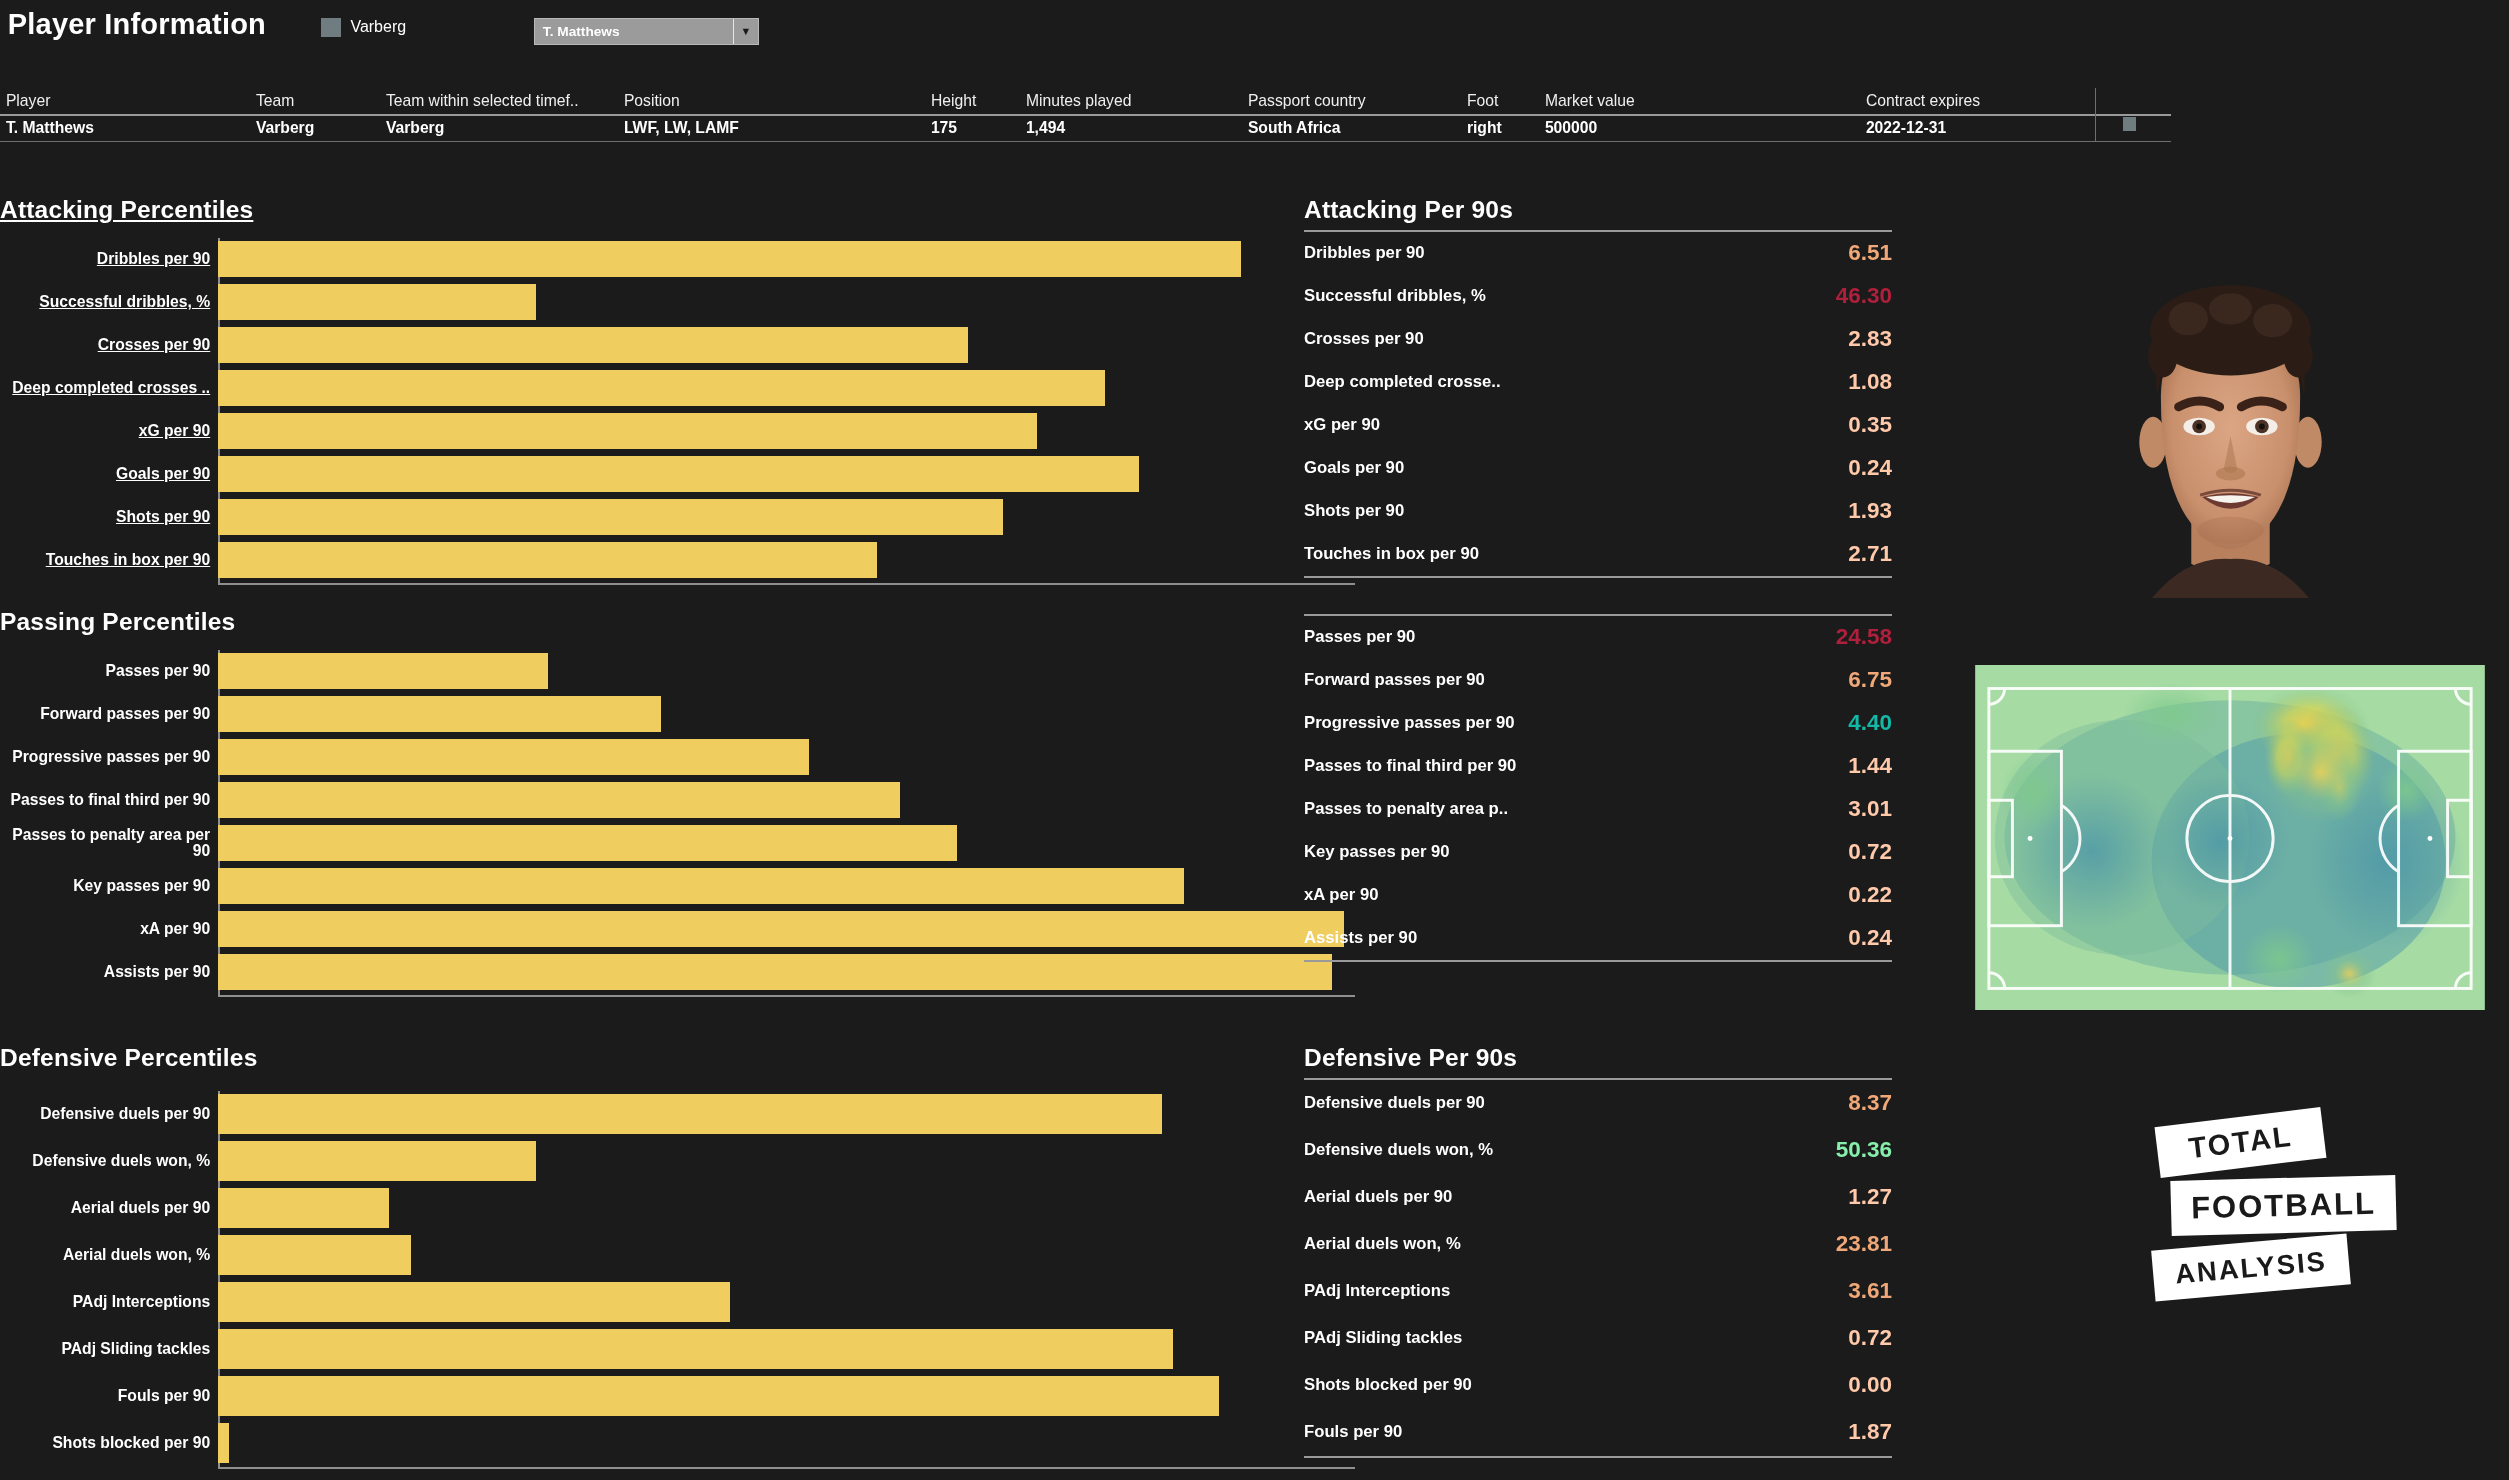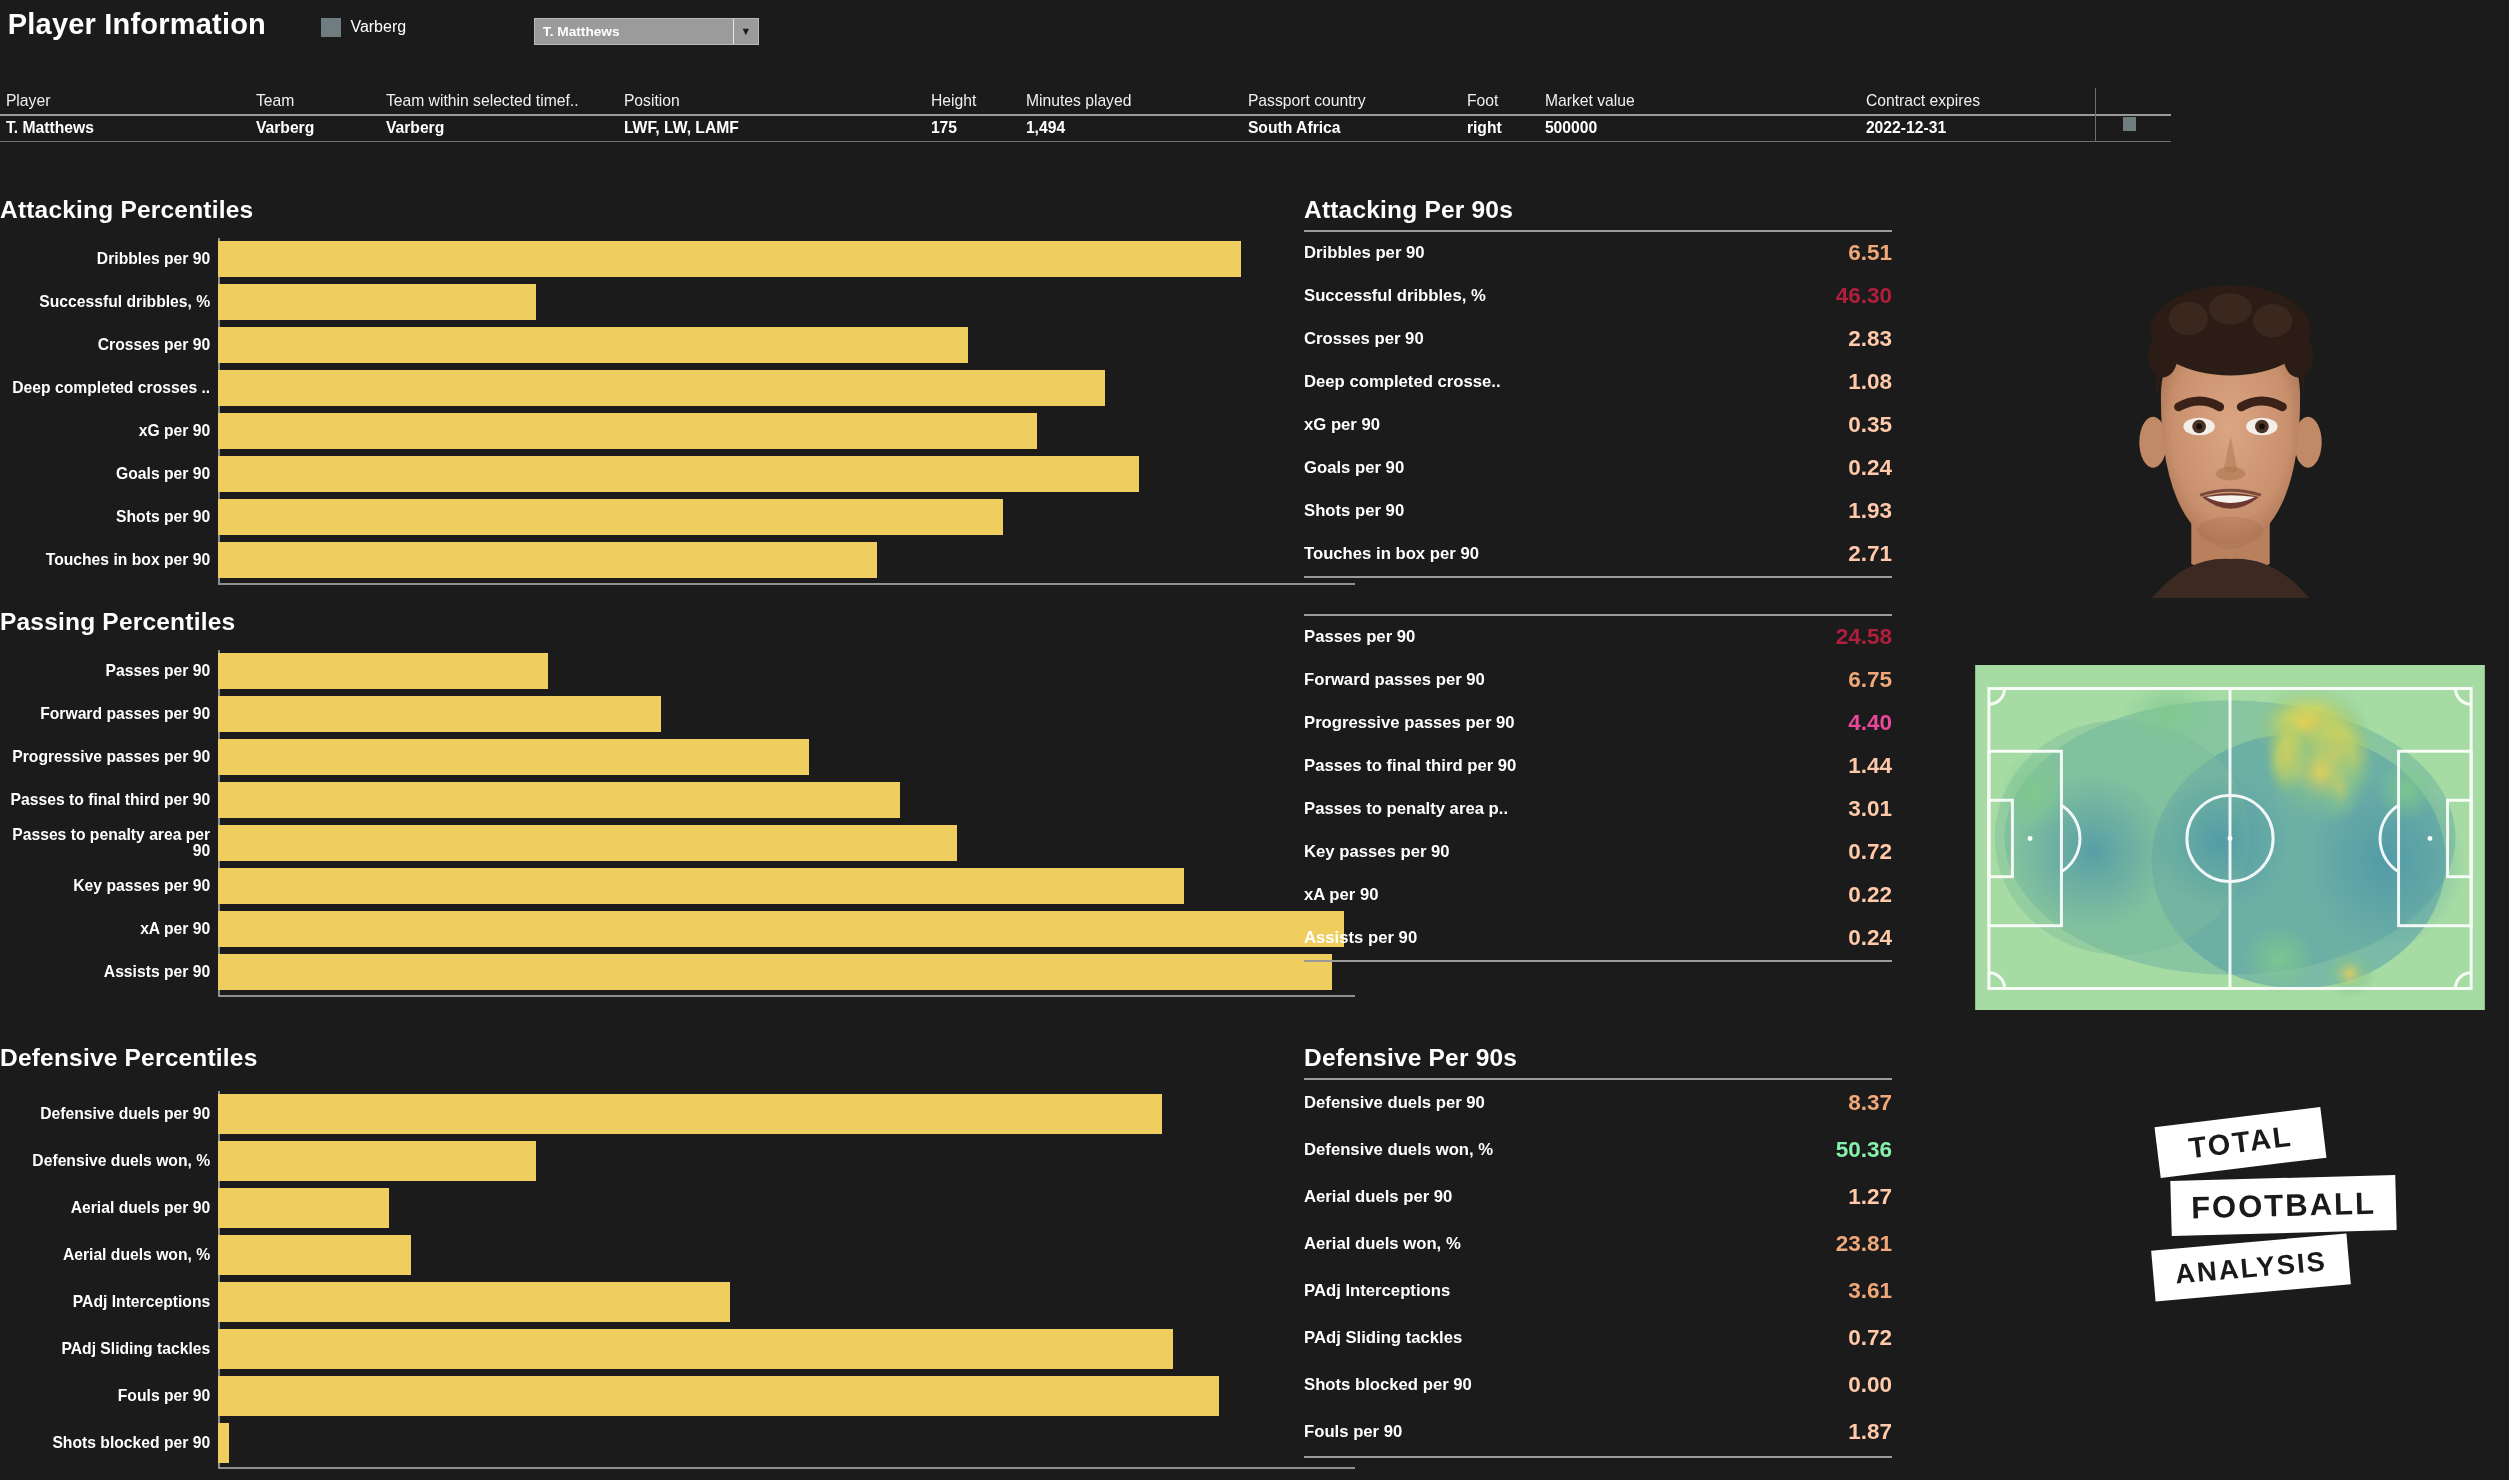--- a/index.html
+++ b/index.html
@@ -150,21 +150,21 @@
       <div class="info-cell c-market">500000</div>
       <div class="info-cell c-contract">2022-12-31</div>
     </div>
     <div class="rule thin"></div>
   </div>
   <div class="info-tail">
     <div class="info-tail-chip"></div>
   </div>
 
   <div id="pct-charts">
-      <div class="pct-chart" style="top: 196px;">
+      <div class="pct-chart" style="top: 196px; text-decoration: underline;">
         <div class="section-title">Attacking Percentiles</div>
         <div class="pct-rows" style="margin-top: 13.7px; position: relative;">
           <div class="axis-line" style="height: 345px;"></div>
           <div class="pct-row" style="height: 43px;">
             <div class="pct-label">Dribbles per 90</div>
             <div class="pct-track" style="height: 36px;">
               <div class="pct-bar" title="Dribbles per 90: 90" style="width: 1023px; background: rgb(240, 205, 95);"></div>
             </div>
           </div>
           <div class="pct-row" style="height: 43px;">
@@ -367,21 +367,21 @@
         <div class="p90-row" style="height: 43px;">
           <div class="p90-label">Passes per 90</div>
           <div class="p90-value" style="color: rgb(176, 31, 60);">24.58</div>
         </div>
         <div class="p90-row" style="height: 43px;">
           <div class="p90-label">Forward passes per 90</div>
           <div class="p90-value" style="color: rgb(240, 168, 120);">6.75</div>
         </div>
         <div class="p90-row" style="height: 43px;">
           <div class="p90-label">Progressive passes per 90</div>
-          <div class="p90-value" style="color: #ec4899;">4.40</div>
+          <div class="p90-value" style="color: #14b8a6;">4.40</div>
         </div>
         <div class="p90-row" style="height: 43px;">
           <div class="p90-label">Passes to final third per 90</div>
           <div class="p90-value" style="color: rgb(255, 201, 170);">1.44</div>
         </div>
         <div class="p90-row" style="height: 43px;">
           <div class="p90-label">Passes to penalty area p..</div>
           <div class="p90-value" style="color: rgb(255, 201, 170);">3.01</div>
         </div>
         <div class="p90-row" style="height: 43px;">

